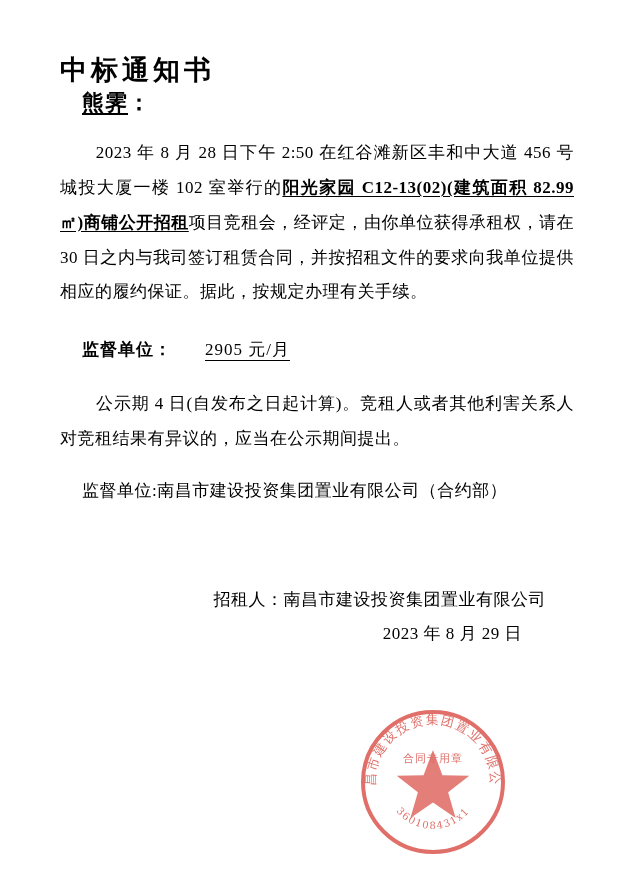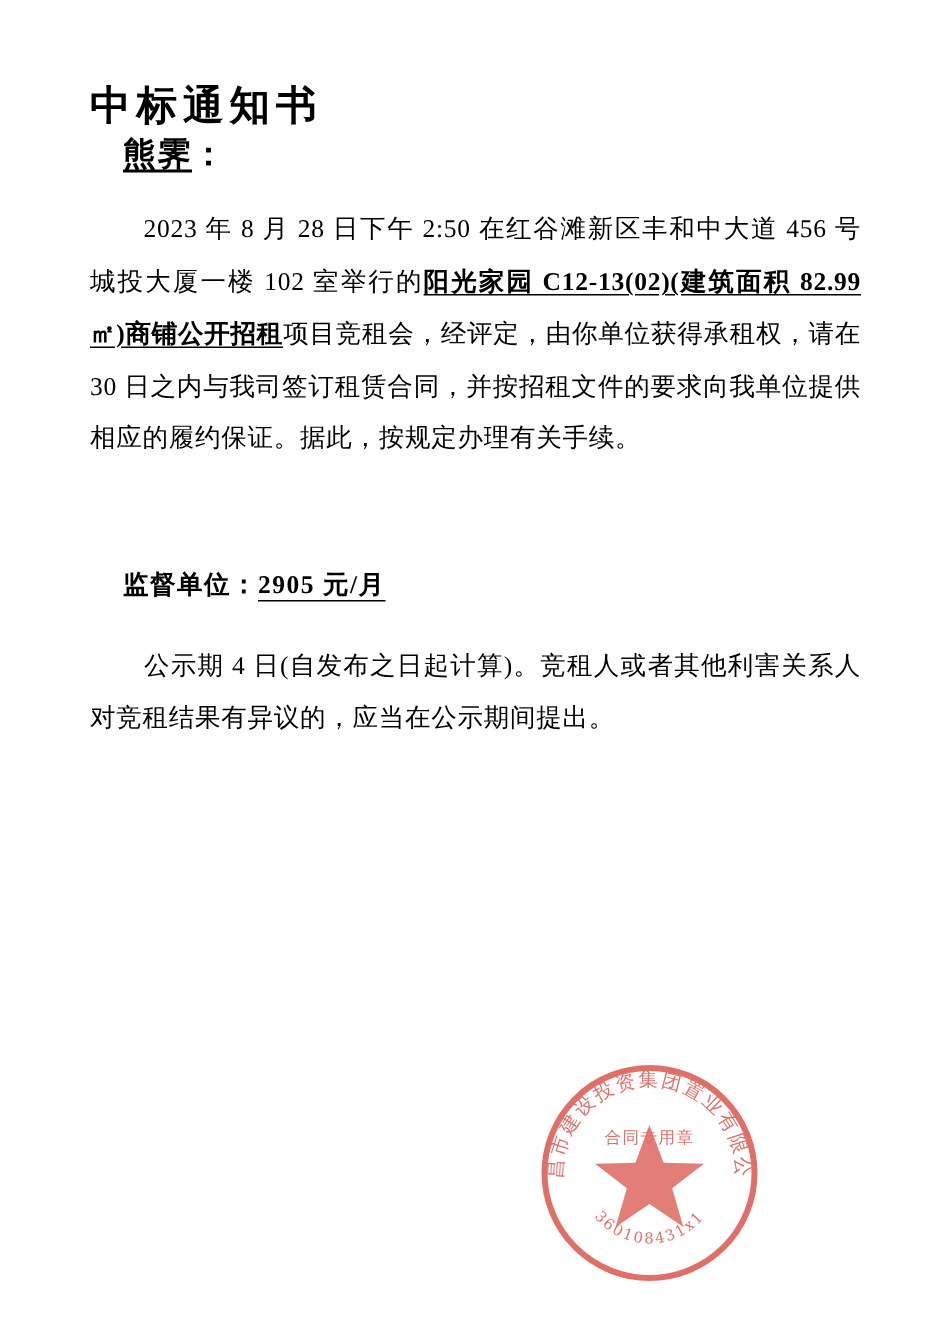--- a/index.html
+++ b/index.html
@@ -61,25 +61,24 @@
   .result-line {
     margin-top: 28px;
     margin-left: 22px;
     font-size: 17px;
     font-weight: bold;
     letter-spacing: 1px;
   }
   .result-value {
     display: inline-block;
     min-width: 118px;
-    text-align: left;
+    text-align: right;
     text-decoration: underline;
     text-underline-offset: 5px;
-    font-weight: bold;
-    margin-top: 40px;
+    font-weight: normal;
   }
   .notice-para {
     margin-top: 26px;
     font-size: 17px;
     line-height: 2.05;
     text-align: justify;
     text-justify: inter-ideograph;
     letter-spacing: 0.5px;
   }
   .contact-line {
@@ -135,21 +134,26 @@
   </p>
 
   <div class="result-line">
     <span>监督单位：</span><span class="result-value">2905 元/月</span>
   </div>
 
   <p class="notice-para">
     <span class="indent"></span><span>公示期 4 日(自发布之日起计算)。竞租人或者其他利害关系人对竞租结果有异议的，应当在公示期间提出。</span>
   </p>
 
+  <div class="contact-line">监督单位:南昌市建设投资集团置业有限公司（合约部）</div>
 
+  <div class="signature-block">
+    <div class="sig-line">招租人：南昌市建设投资集团置业有限公司</div>
+    <div class="sig-line sig-date">2023 年 8 月 29 日</div>
+  </div>
 
   <div class="stamp">
     <svg width="160" height="160" viewBox="0 0 160 160" aria-hidden="true">
       <defs>
         <path id="arcTop" d="M 22,80 A 58,58 0 0 1 138,80" fill="none"></path>
         <path id="arcBottom" d="M 33,80 A 47,47 0 0 0 127,80" fill="none"></path>
       </defs>
       <g opacity="0.72">
         <circle cx="80" cy="80" r="70" fill="none" stroke="#d4382f" stroke-width="4"></circle>
         <polygon points="80,48 89.4,73.2 116.3,73.8 95.1,90.2 102.6,116 80,100.6 57.4,116 64.9,90.2 43.7,73.8 70.6,73.2" fill="#d4382f" opacity="0.9"></polygon>

